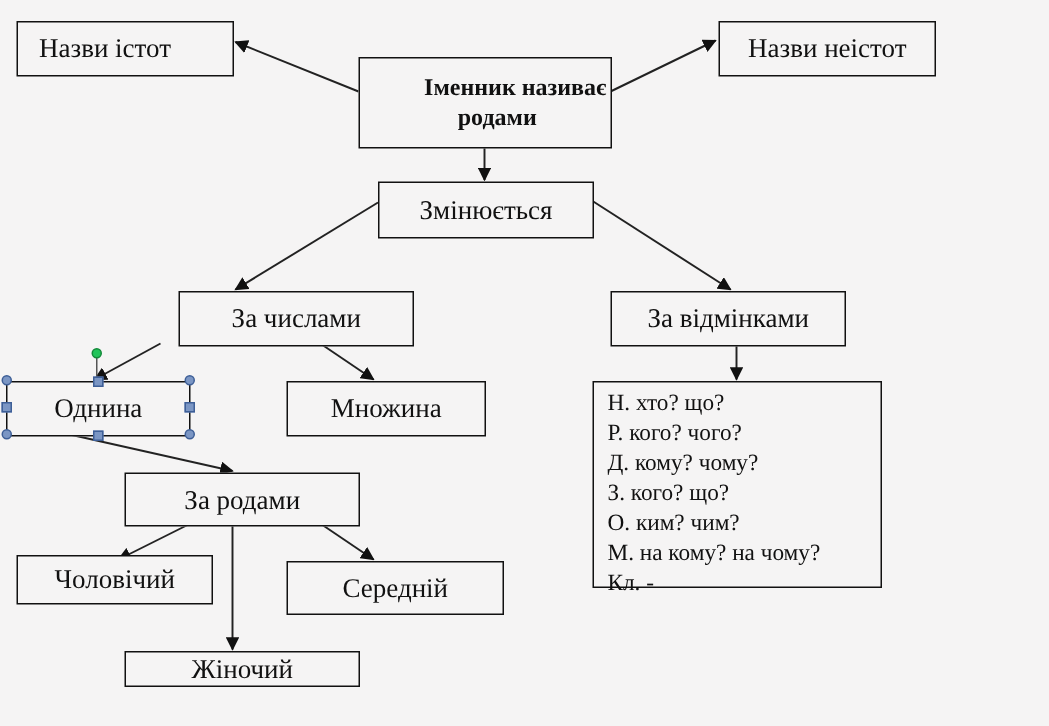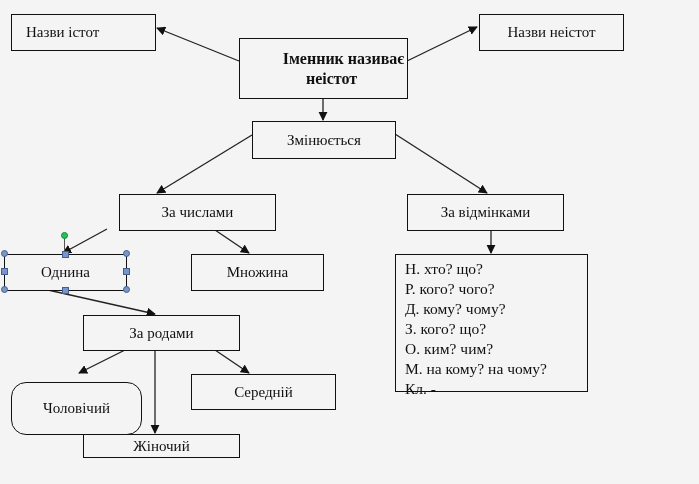--- a/index.html
+++ b/index.html
@@ -6,21 +6,21 @@
     body {
       width: 699px; height: 484px; position: relative; overflow: hidden;
       background: #f5f4f4;
       font-family: "Liberation Serif", "DejaVu Serif", serif;
       color: #111;
     }
     svg.links { position: absolute; left: 0; top: 0; width: 699px; height: 484px; }
     .box {
       position: absolute; box-sizing: border-box;
       border: 1.3px solid #111; background: #f5f4f4;
-      font-size: 15px; display: flex; align-items: center; justify-content: center;
+      font-size: 18px; display: flex; align-items: center; justify-content: center;
     }
     .box span { white-space: nowrap; }
     .bold { font-weight: bold; font-size: 16px; text-align: center; line-height: 20px; flex-direction: column; padding-left: 40px; }
     .list {
       position: absolute; box-sizing: border-box; border: 1.3px solid #111; background: #f5f4f4;
       font-size: 15.5px; padding: 4px 0 0 9px; line-height: 20px;
     }
     .list div { white-space: nowrap; }
     .handle { position: absolute; width: 7px; height: 7px; background: #7b96c4; border: 1px solid #3e5f97; box-sizing: border-box; }
     .handle.round { border-radius: 50%; }
@@ -50,21 +50,21 @@
     <line x1="215" y1="350" x2="249" y2="373" marker-end="url(#arr)"></line>
   </g>
 </svg>
 
 <div class="box" style="left:11px;top:14px;width:145px;height:37px;justify-content:flex-start;padding-left:14px;">
   <span>Назви істот</span>
 </div>
 
 <div class="box bold" style="left:239px;top:38px;width:169px;height:61px;">
   <span>Іменник називає</span>
-  <span style="margin-right:24px;">неістот</span>
+  <span style="margin-right:24px;">родами</span>
 </div>
 
 <div class="box" style="left:479px;top:14px;width:145px;height:37px;">
   <span>Назви неістот</span>
 </div>
 
 <div class="box" style="left:252px;top:121px;width:144px;height:38px;">
   <span>Змінюється</span>
 </div>
 
@@ -91,21 +91,21 @@
   <div>З. кого? що?</div>
   <div>О. ким? чим?</div>
   <div>М. на кому? на чому?</div>
   <div>Кл. -</div>
 </div>
 
 <div class="box" style="left:83px;top:315px;width:157px;height:36px;">
   <span>За родами</span>
 </div>
 
-<div class="box" style="left:11px;top:382px;width:131px;height:53px;border-radius:15px;">
+<div class="box" style="left:11px;top:370px;width:131px;height:33px;">
   <span>Чоловічий</span>
 </div>
 
 <div class="box" style="left:191px;top:374px;width:145px;height:36px;">
   <span>Середній</span>
 </div>
 
 <div class="box" style="left:83px;top:434px;width:157px;height:24px;">
   <span>Жіночий</span>
 </div>

